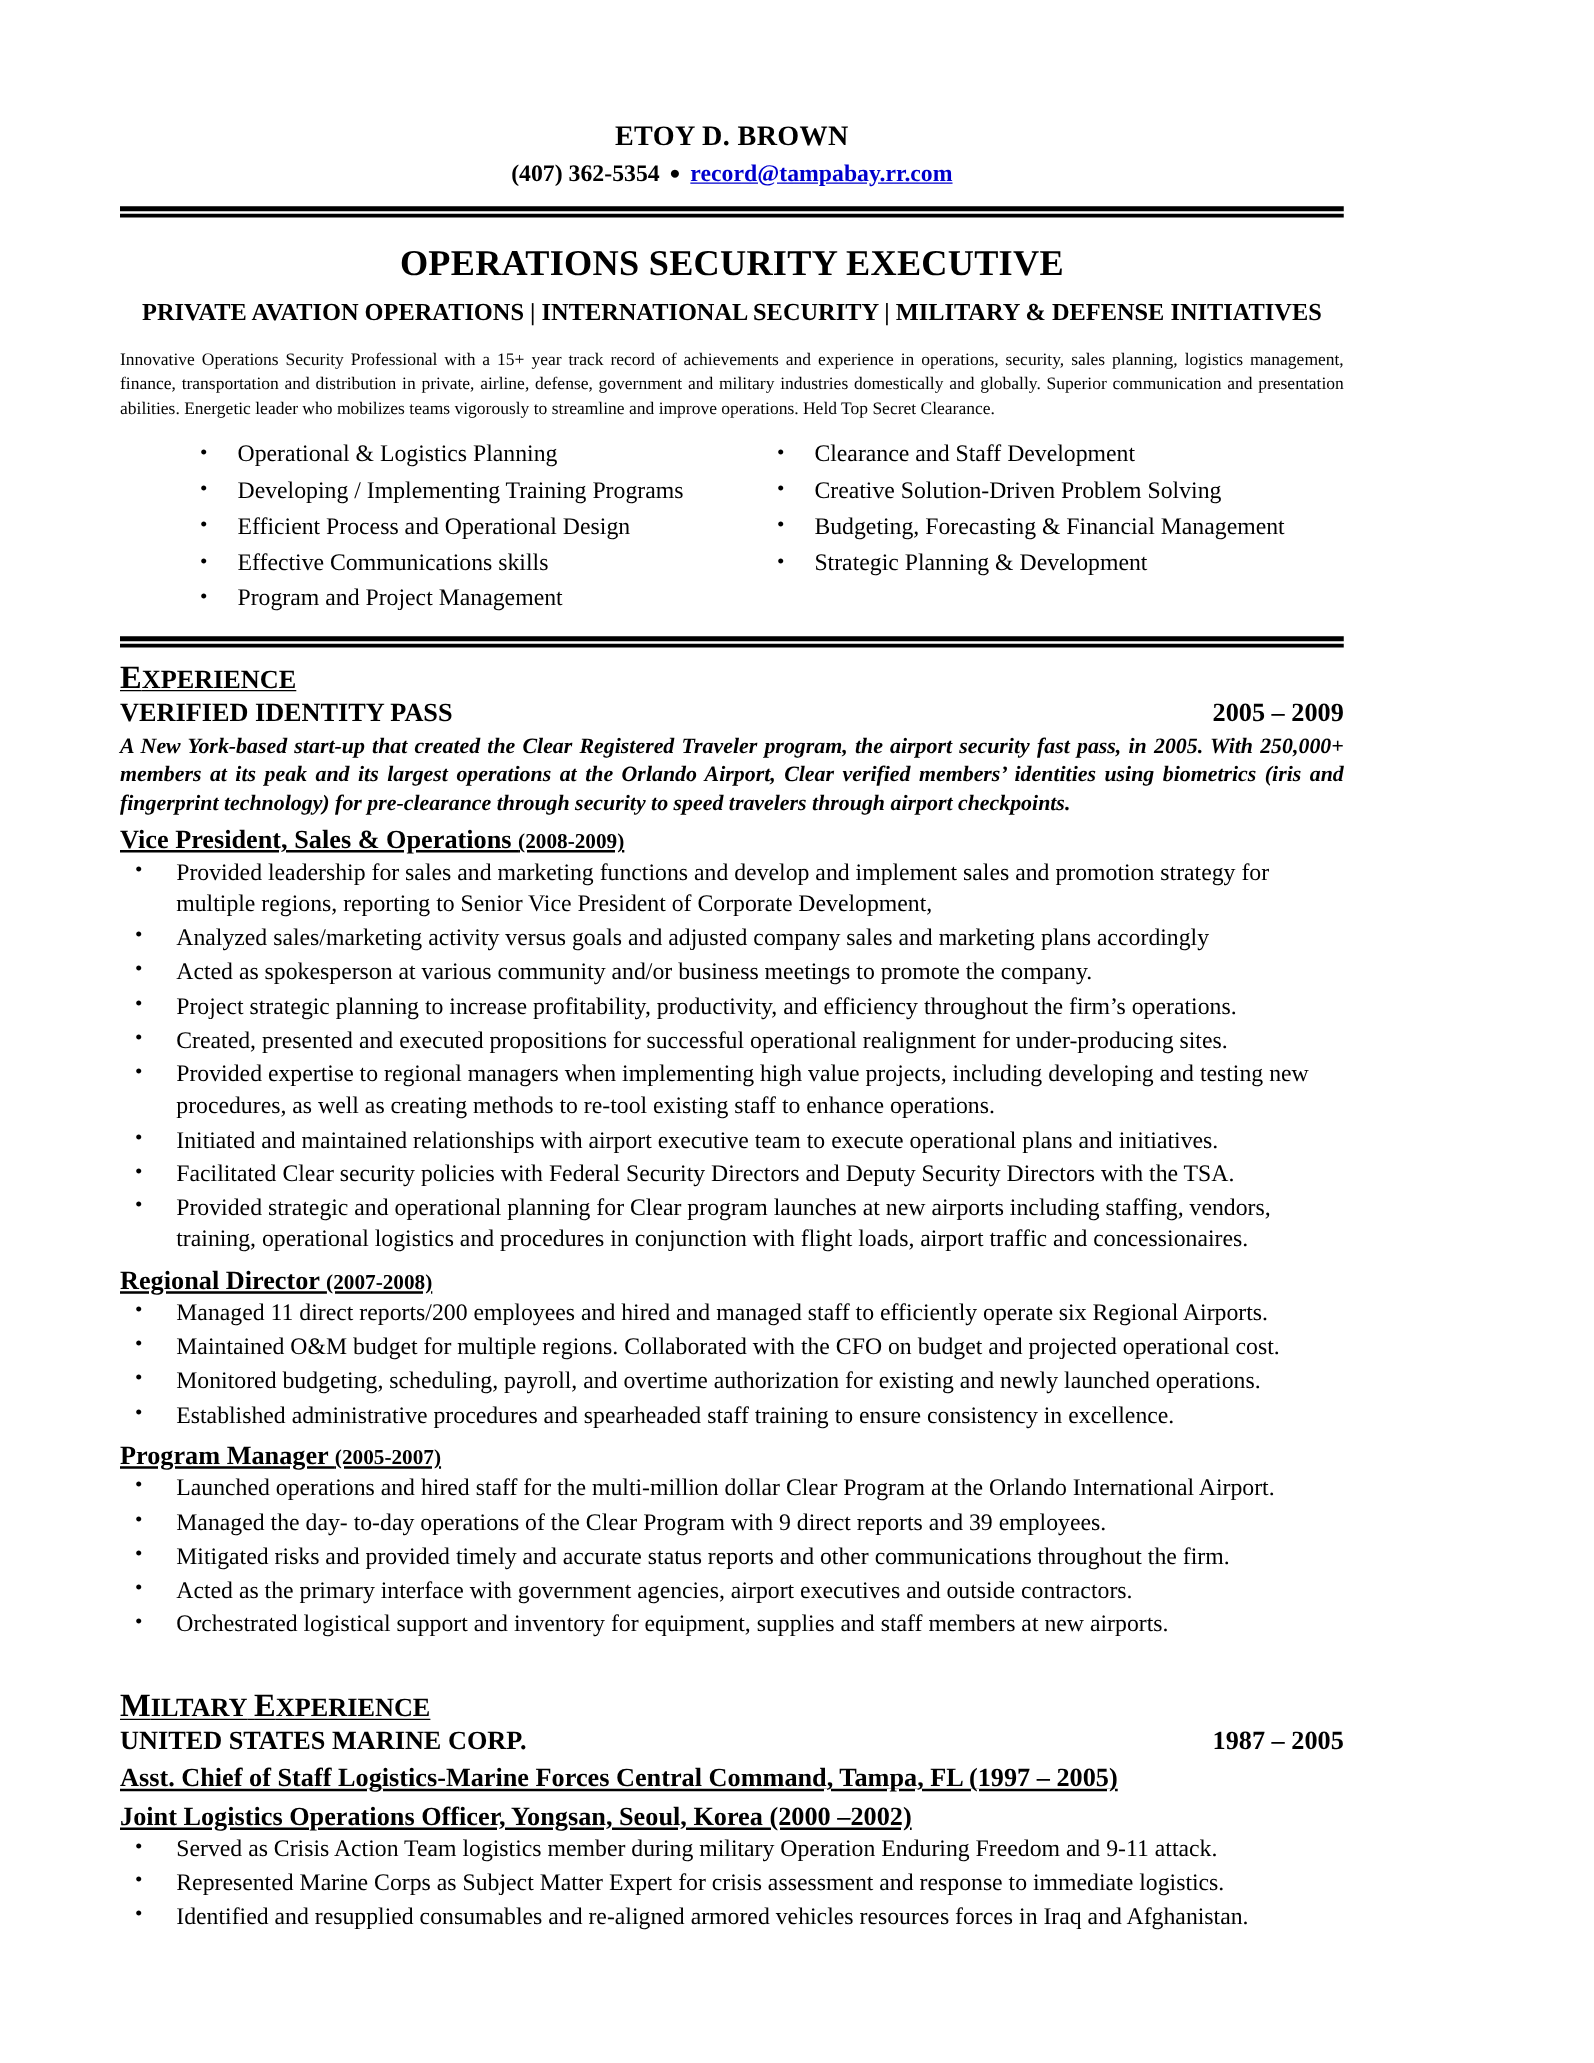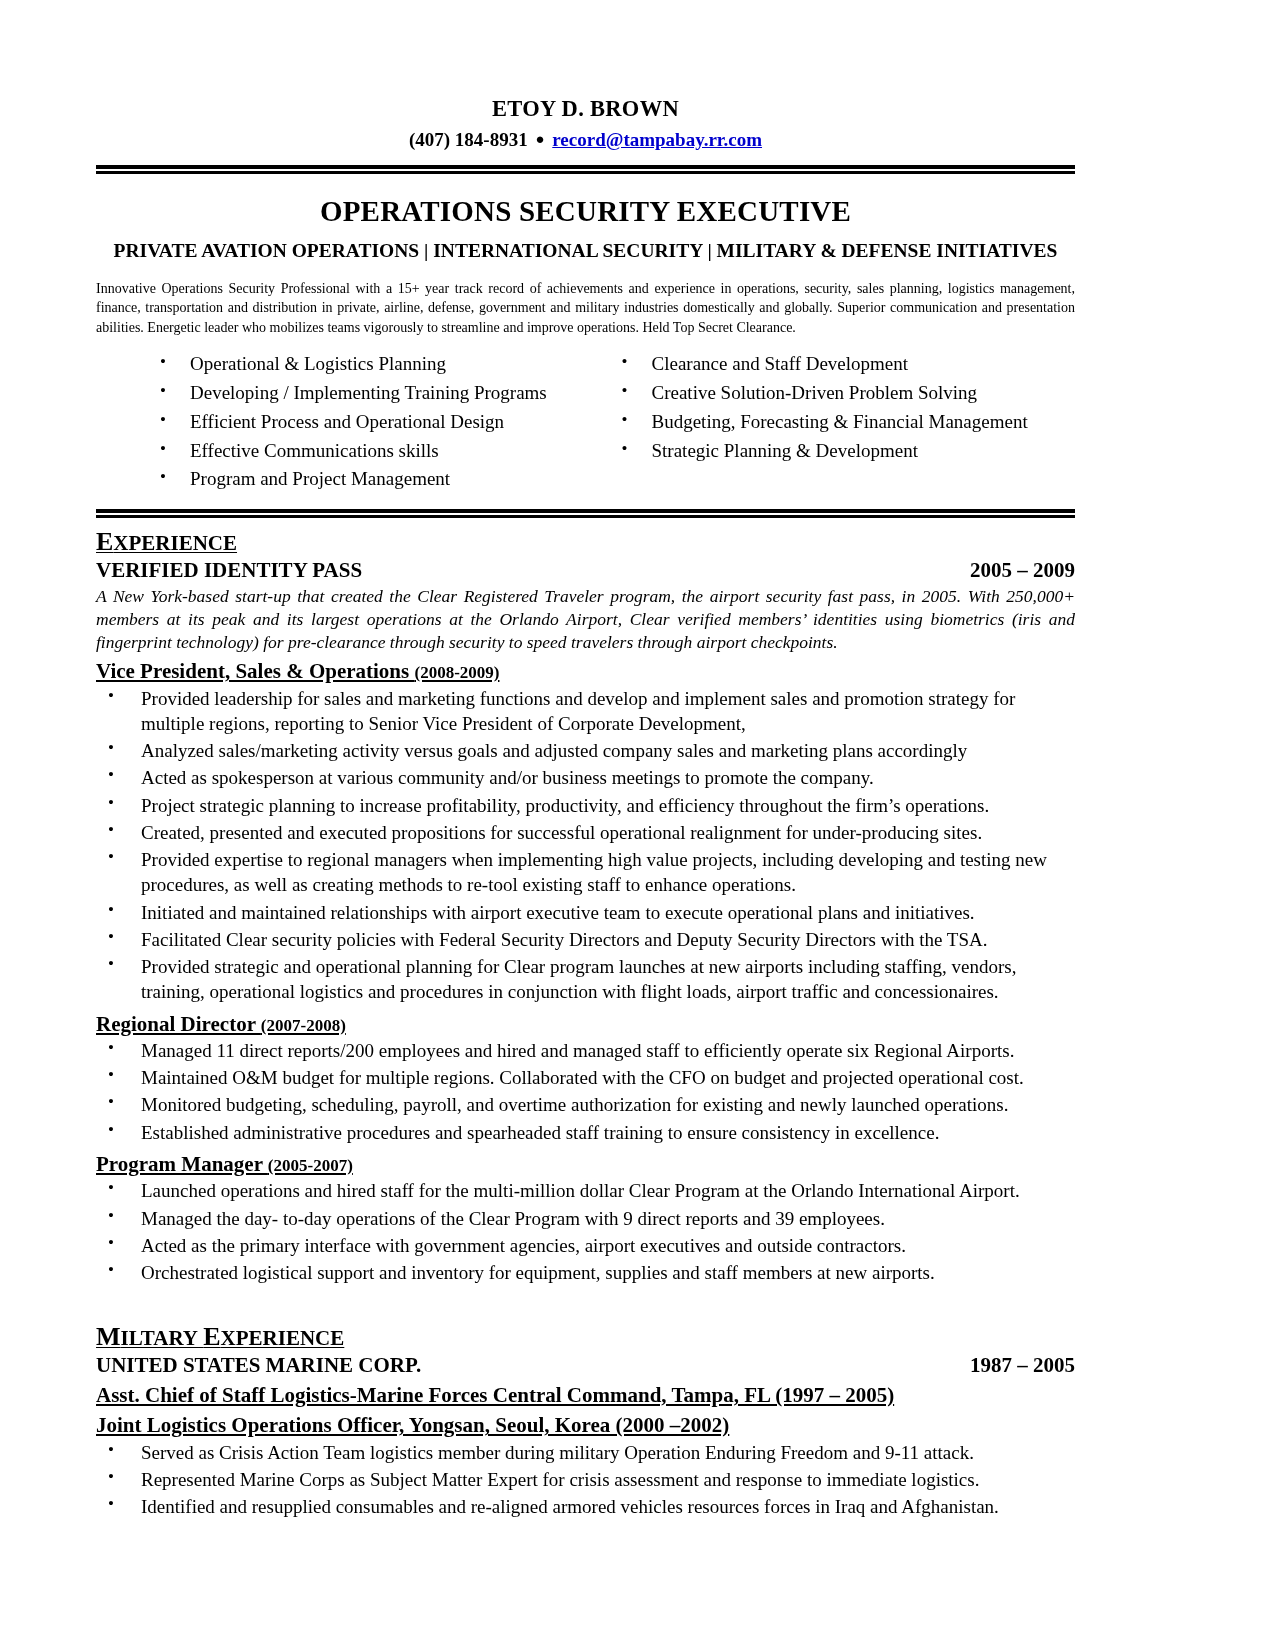--- a/index.html
+++ b/index.html
@@ -141,20 +141,21 @@
     margin-top: 1px;
   }
   .company-row .dates { white-space: nowrap; }
 
   .company-desc {
     font-size: 17.5px;
     font-style: italic;
     text-align: justify;
     line-height: 1.32;
     margin-top: 2px;
+    font-weight: bold;
   }
 
   .role {
     font-size: 21px;
     font-weight: bold;
     text-decoration: underline;
     text-underline-offset: 2px;
     display: inline-block;
     line-height: 1.25;
     margin-top: 4px;
@@ -187,21 +188,21 @@
 </style>
 </head>
 <body>
 
 <div class="page">
   <div class="inner">
 
     <div>
       <div class="name">ETOY D. BROWN</div>
       <div class="contact">
-        <span>(407) 184-8931</span>
+        <span>(407) 362-5354</span>
         <span class="sep">●</span>
         <span class="email">record@tampabay.rr.com</span>
       </div>
     </div>
 
     <div class="rule"></div>
 
     <div class="job-title">OPERATIONS SECURITY EXECUTIVE</div>
     <div class="subtitle">PRIVATE AVATION OPERATIONS | INTERNATIONAL SECURITY | MILITARY &amp; DEFENSE INITIATIVES</div>
 
@@ -261,20 +262,21 @@
           <li>Established administrative procedures and spearheaded staff training to ensure consistency in excellence.</li>
         </ul>
       </div>
 
       
       <div>
         <div class="role"><span>Program Manager  </span><span class="years">(2005-2007)</span></div>
         <ul class="bullets">
           <li>Launched operations and hired staff for the multi-million dollar Clear Program at the Orlando International Airport.</li>
           <li>Managed the day- to-day operations of the Clear Program with 9 direct reports and 39 employees.</li>
+          <li>Mitigated risks and provided timely and accurate status reports and other communications throughout the firm.</li>
           <li>Acted as the primary interface with government agencies, airport executives and outside contractors.</li>
           <li>Orchestrated logistical support and inventory for equipment, supplies and staff members at new airports.</li>
         </ul>
       </div>
     </div>
 
     <div class="spacer-md"></div>
 
     <div>
       <div class="section-head"><span class="cap">M</span><span class="small">ILTARY</span><span class="small">&nbsp;</span><span class="cap">E</span><span class="small">XPERIENCE</span></div>

